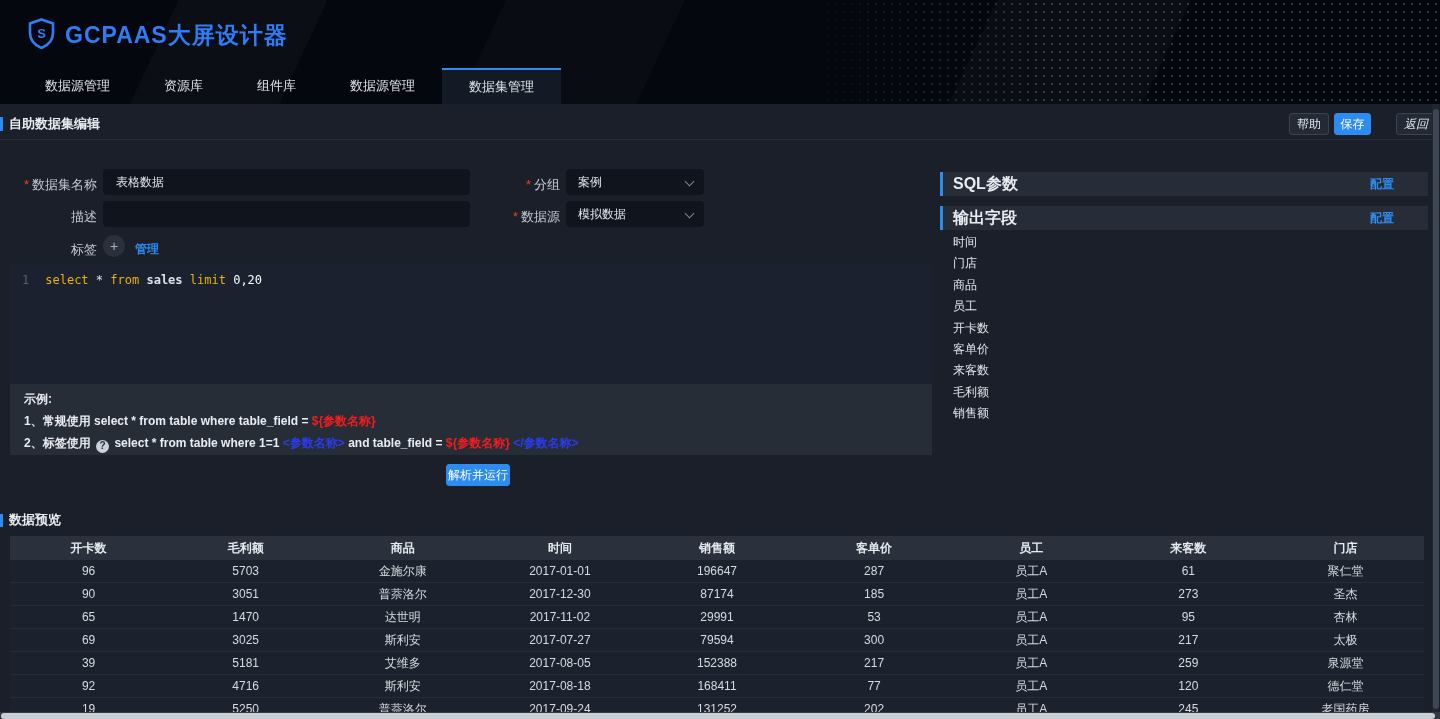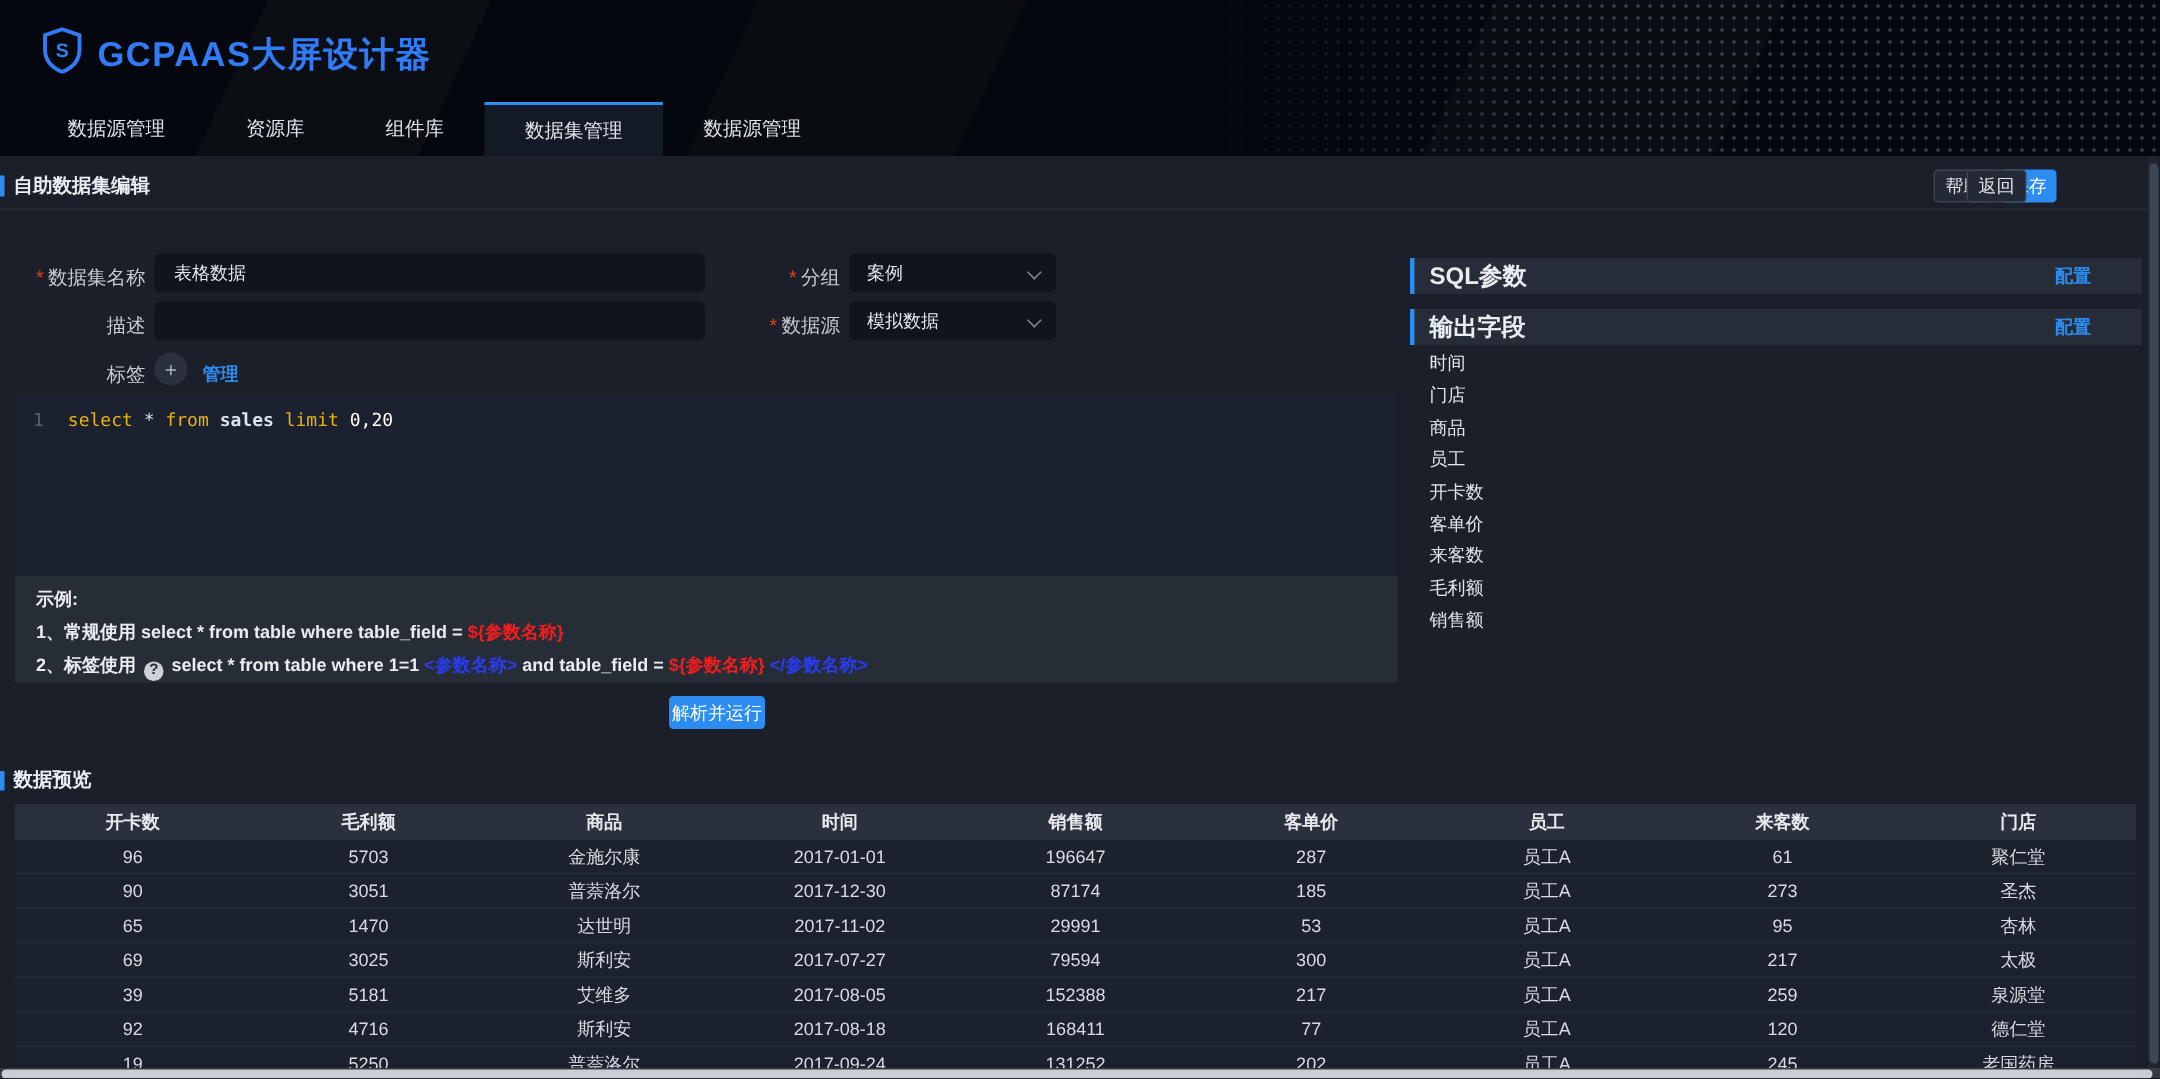--- a/index.html
+++ b/index.html
@@ -107,34 +107,34 @@
           <path d="M13.5 1.5 L25 5.5 V15 C25 23.5 19.5 27.5 13.5 30 C7.5 27.5 2 23.5 2 15 V5.5 Z" fill="none" stroke="#2f7cf6" stroke-width="2.6"></path>
           <text x="13.5" y="20" text-anchor="middle" font-size="13" font-weight="bold" fill="#2f7cf6">S</text>
         </svg>
       </span>
       <span class="app-title">GCPAAS大屏设计器</span>
     </div>
     <div class="navbar" id="nav-mount">
         <div class="nav-item"><span>数据源管理</span></div>
         <div class="nav-item"><span>资源库</span></div>
         <div class="nav-item"><span>组件库</span></div>
+        <div class="nav-item"><span>数据源管理</span></div>
         <div class="nav-item active"><span>数据集管理</span></div>
-        <div class="nav-item"><span>数据源管理</span></div>
       </div>
   </div>
 
   <div class="main-bg"></div>
 
   <div class="sec-title" style="left:0;top:115px;">
     <span class="bar" style="margin-right:6px;"></span>
     <span>自助数据集编辑</span>
   </div>
   <div class="btn btn-dark" style="left:1289px;top:113px;width:40px;">帮助</div>
   <div class="btn btn-blue" style="left:1334px;top:113px;width:37px;">保存</div>
-  <div class="btn btn-dark" style="left:1311px;top:113px;width:40px;">返回</div>
+  <div class="btn btn-dark" style="left:1396px;top:113px;width:40px;font-style:italic;">返回</div>
   <div class="divider"></div>
 
   <div class="f-label" style="left:0;top:176px;width:97px;">
     <span class="star">*</span><span>数据集名称</span>
   </div>
   <input class="f-input" style="left: 103px; top: 169px; width: 367px;" value="表格数据">
 
   <div class="f-label" style="left:0;top:208px;width:97px;">
     <span>描述</span>
   </div>

